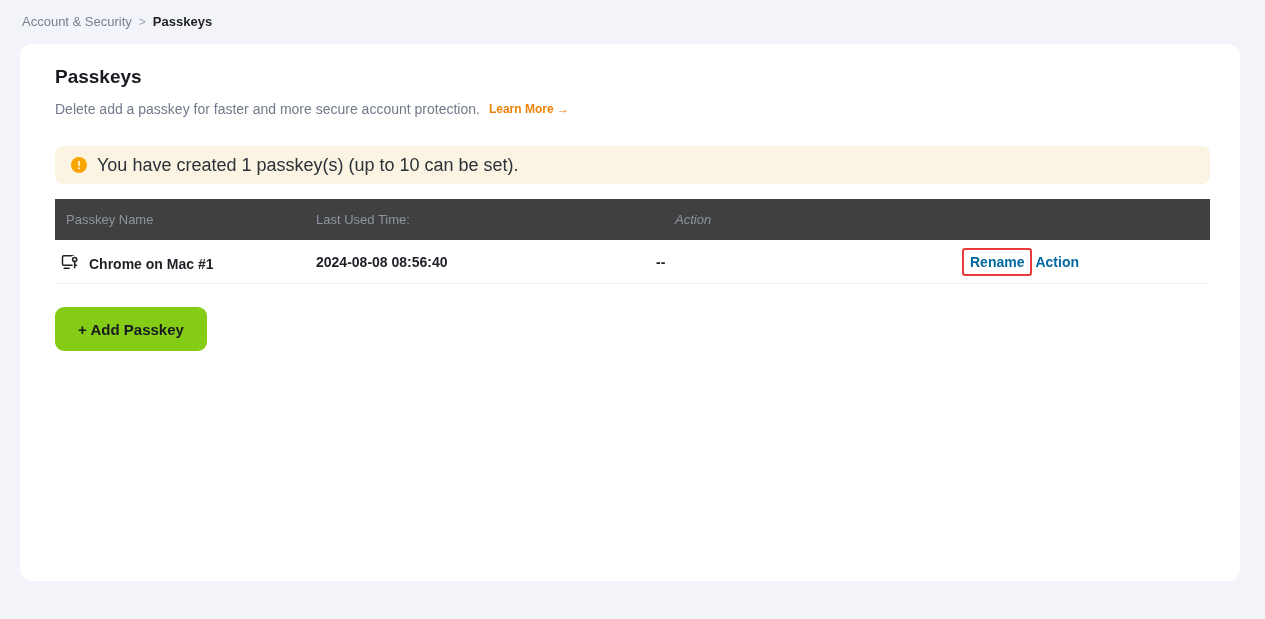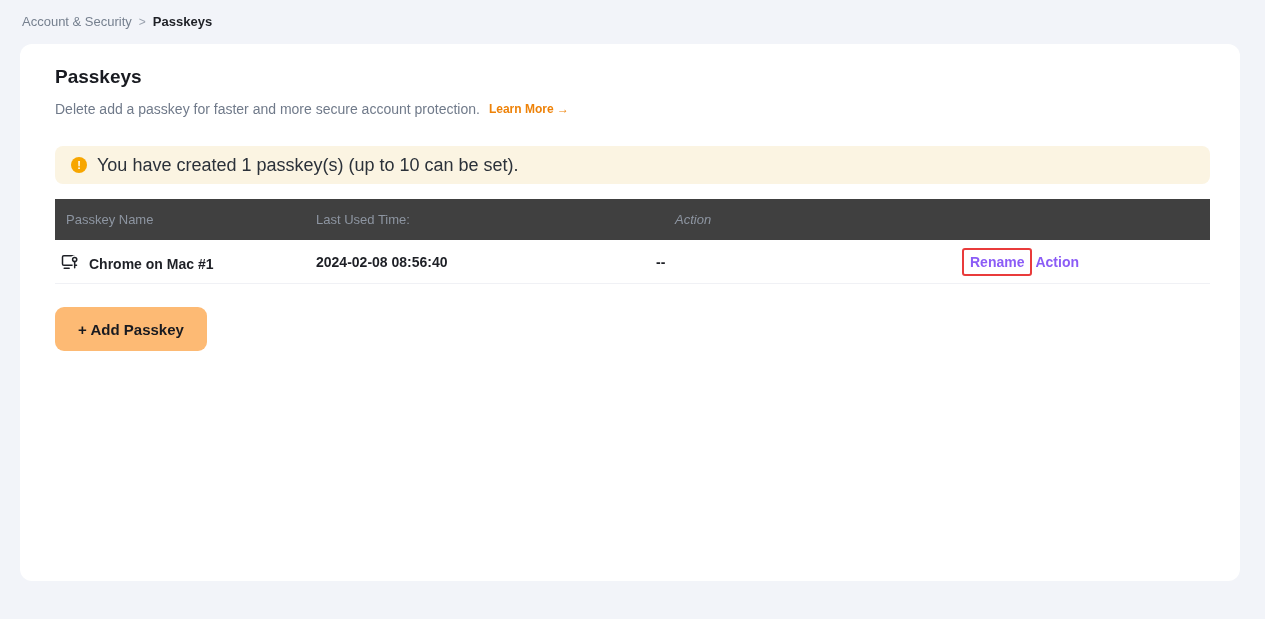--- a/index.html
+++ b/index.html
@@ -107,39 +107,39 @@
     padding-left: 5px;
     gap: 9px;
   }
   .cell-time, .cell-last { padding-left: 11px; }
   .cell-action {
     display: flex;
     align-items: center;
     padding-left: 12px;
   }
   .action-link {
-    color: #8b5cf6;
+    color: #0369a1;
     font-weight: 600;
     cursor: pointer;
   }
   .rename-box {
     border: 2px solid #E93B3B;
     border-radius: 3px;
     padding: 4px 6px;
     margin-right: 3px;
     display: inline-flex;
   }
   .device-icon { flex: 0 0 20px; }
 
   
   .add-btn {
     margin-top: 23px;
     width: 152px;
     height: 44px;
-    background: #fdba74;
+    background: #84cc16;
     border: none;
     border-radius: 9px;
     font-family: inherit;
     font-size: 15px;
     font-weight: 700;
     color: #181A20;
     cursor: pointer;
   }
 </style>
 </head>
@@ -181,21 +181,21 @@
           <path d="M5 19.5 h6"></path>
           <g stroke="#FFFFFF" stroke-width="5">
             <circle cx="17.6" cy="9" r="2.5"></circle>
             <path d="M17.6 11.5 V19"></path>
           </g>
           <circle cx="17.6" cy="9" r="2.5"></circle>
           <path d="M17.6 11.5 V19 M17.6 16 h2.2"></path>
         </svg>
         <span>Chrome on Mac #1</span>
       </div>
-      <div class="cell-time">2024-02-08 08:56:40</div>
+      <div class="cell-time">2024-08-08 08:56:40</div>
       <div class="cell-last">--</div>
       <div class="cell-action">
         <span class="rename-box">
           <span class="action-link">Rename</span>
         </span>
         <span class="action-link">Action</span>
       </div>
     </div>
   </div>
 

